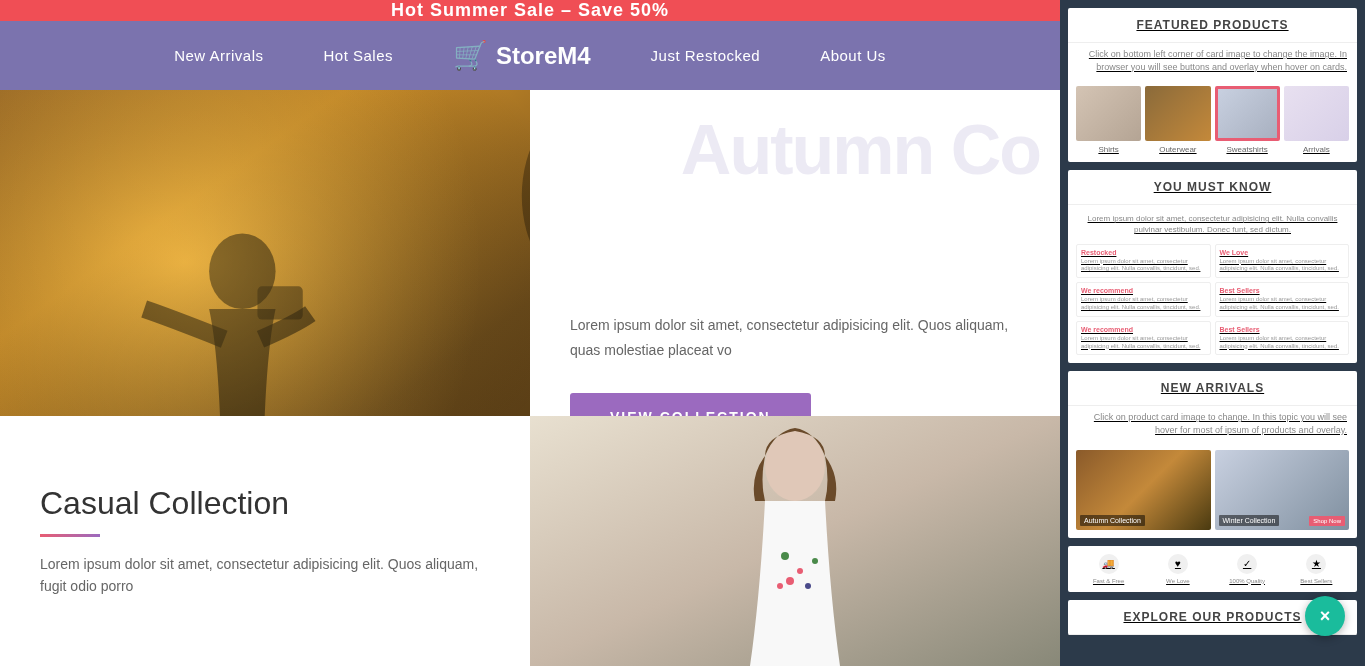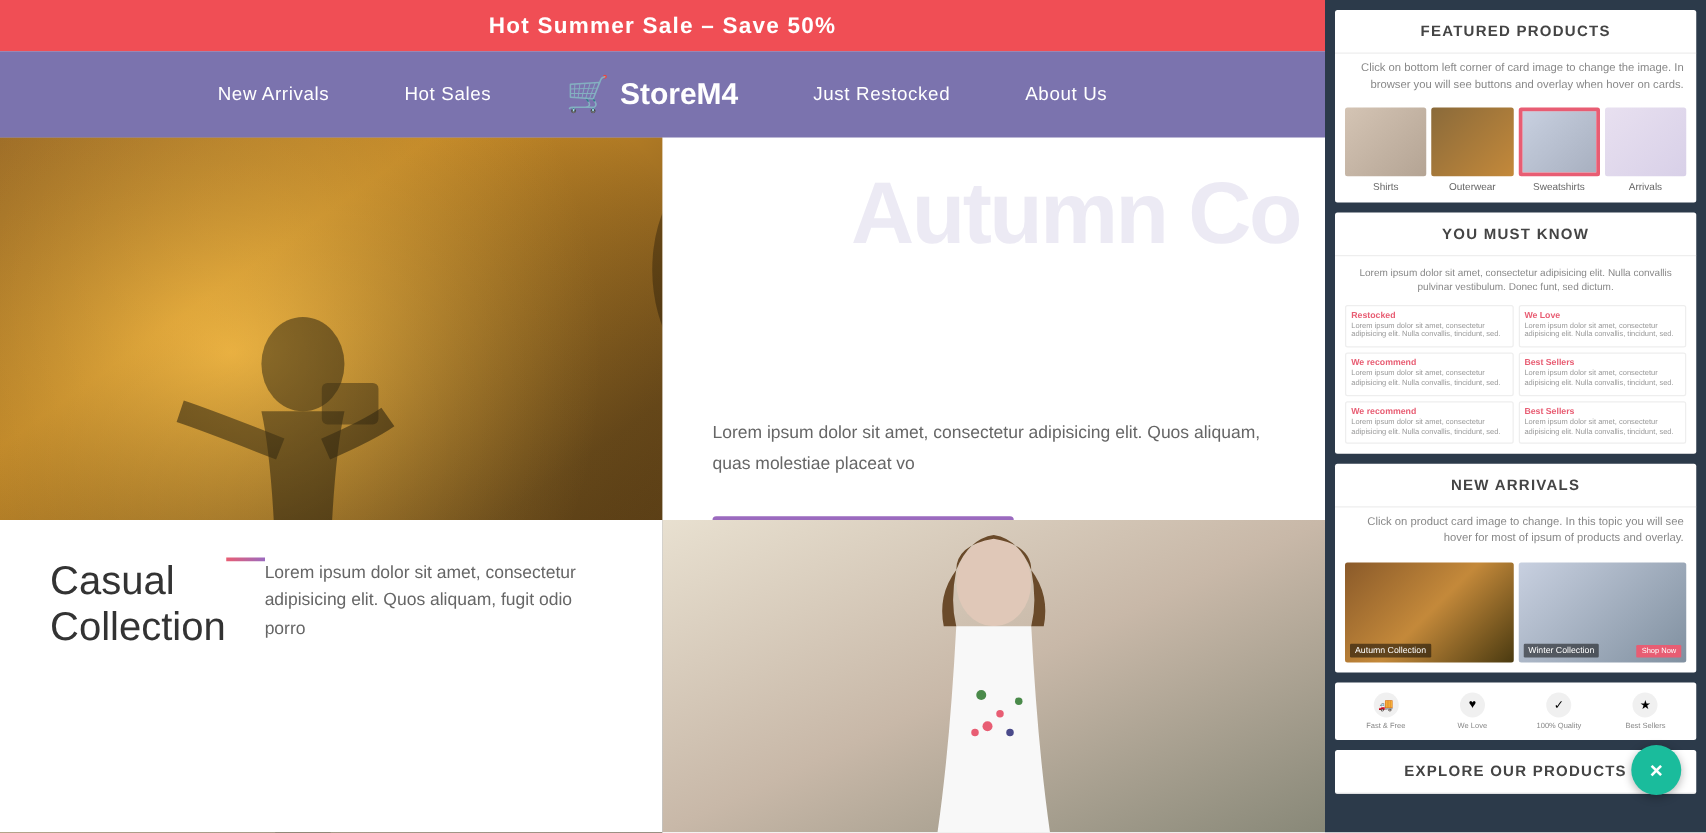--- a/index.html
+++ b/index.html
@@ -11,21 +11,20 @@
       height: 666px;
       position: relative;
       overflow: hidden;
       flex-shrink: 0;
     }
 
     
     .sale-banner {
       background: #f04e55;
       text-align: center;
-      padding: 10px;
       color: white;
       font-size: 18px;
       font-weight: bold;
       letter-spacing: 1px;
       position: relative;
       z-index: 10;
     }
 
     
     .navbar {
@@ -118,21 +117,21 @@
       border-radius: 3px;
       align-self: flex-start;
       text-transform: uppercase;
     }
 
     
     .bottom-left {
       width: 50%;
       background: white;
       display: flex;
-      flex-direction: row;
+      flex-direction: column;
       justify-content: center;
       padding: 30px 40px;
     }
     .bottom-left h2 {
       font-size: 32px;
       font-weight: 300;
       color: #333;
       margin-bottom: 12px;
     }
     .divider {
@@ -165,20 +164,21 @@
     }
     .right-panel::-webkit-scrollbar { width: 6px; }
     .right-panel::-webkit-scrollbar-thumb { background: #555; }
 
     
     .panel-section {
       background: white;
       margin: 8px;
       border-radius: 2px;
       overflow: hidden;
+      text-decoration: underline;
     }
     .panel-section-title {
       text-align: center;
       font-size: 12px;
       font-weight: bold;
       letter-spacing: 1px;
       color: #444;
       padding: 10px;
       border-bottom: 1px solid #eee;
       text-transform: uppercase;

